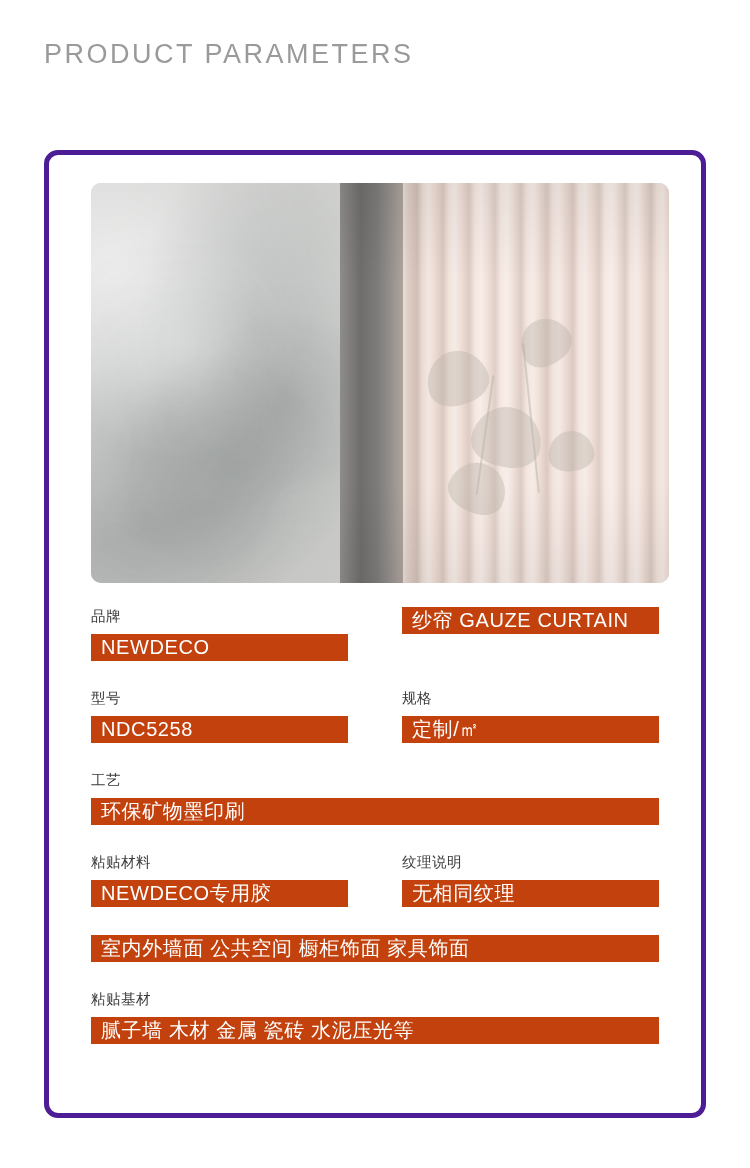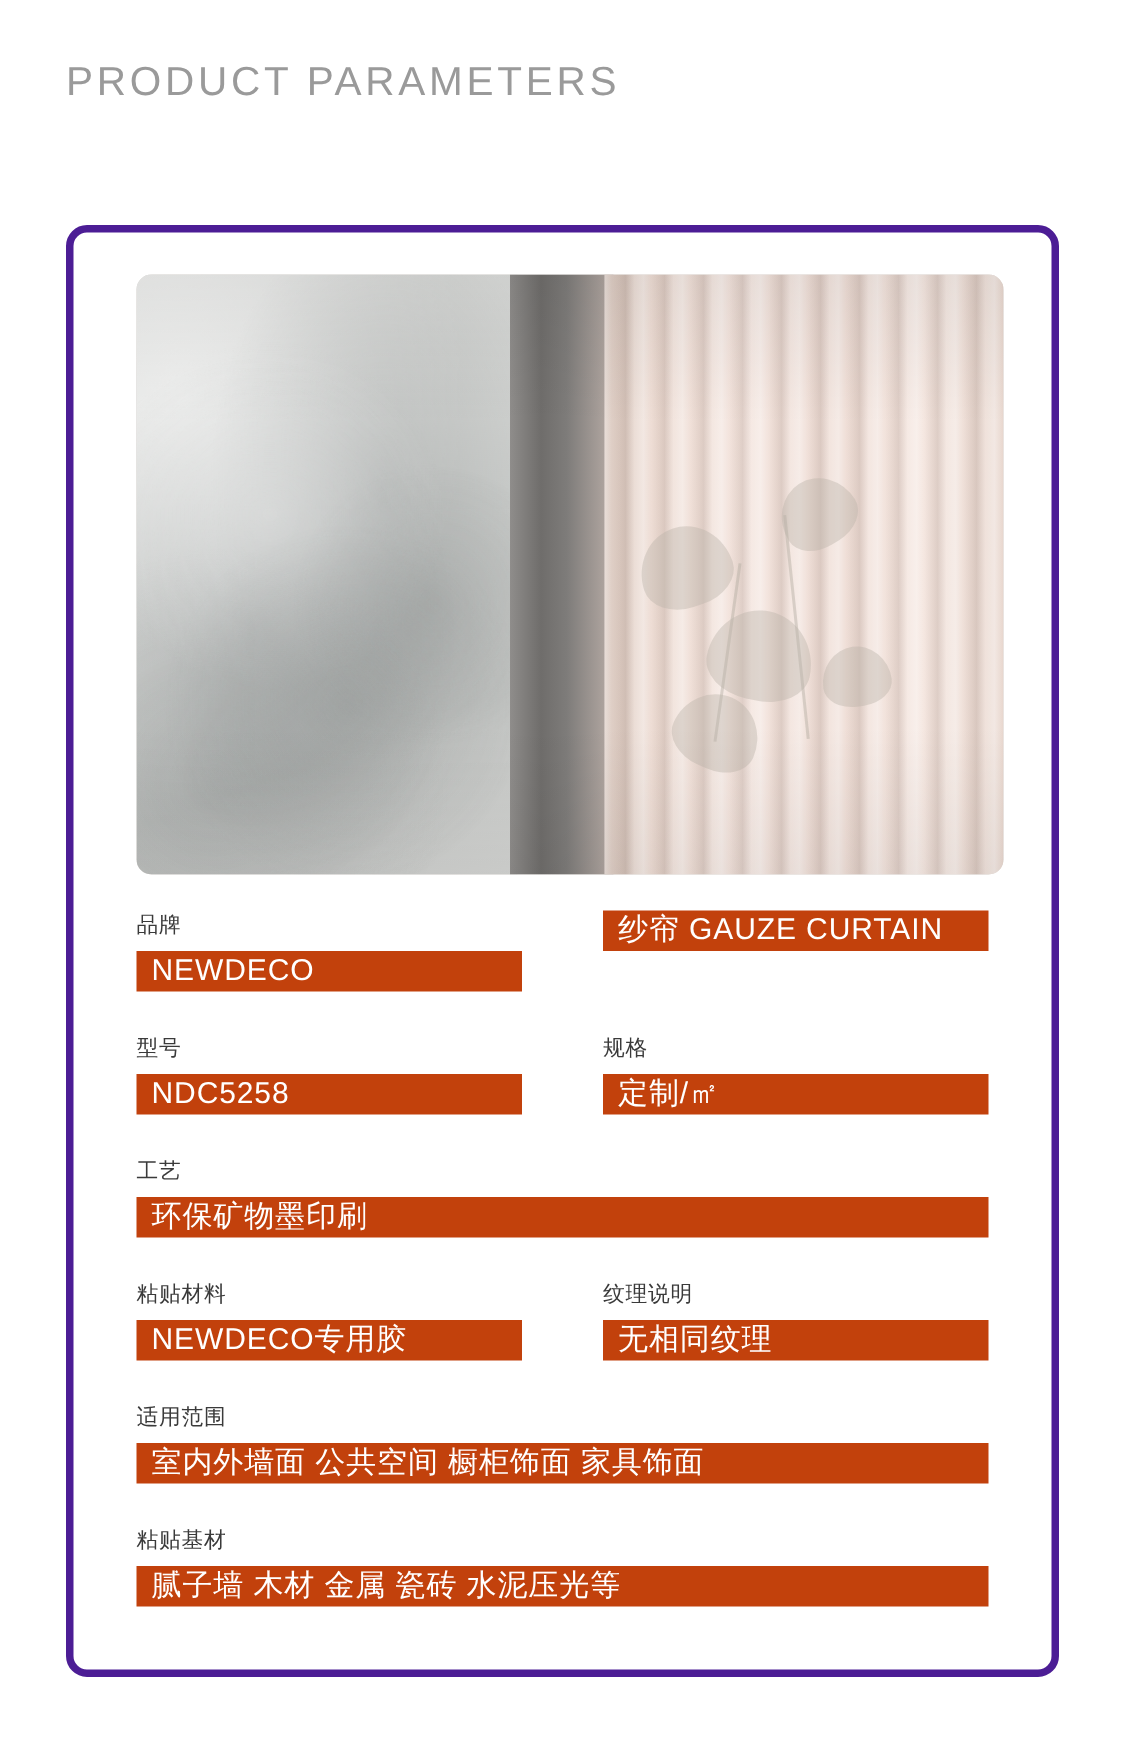--- a/index.html
+++ b/index.html
@@ -250,21 +250,20 @@
           <div class="spec-value">NEWDECO专用胶</div>
         </div>
         <div class="spec-cell">
           <div class="spec-label">纹理说明</div>
           <div class="spec-value">无相同纹理</div>
         </div>
       </div>
 
       <div class="spec-row">
         <div class="spec-cell full">
-          <div class="spec-label">适用范围</div>
           <div class="spec-value">室内外墙面 公共空间 橱柜饰面 家具饰面</div>
         </div>
       </div>
 
       <div class="spec-row">
         <div class="spec-cell full">
           <div class="spec-label">粘贴基材</div>
           <div class="spec-value">腻子墙 木材 金属 瓷砖 水泥压光等</div>
         </div>
       </div>

